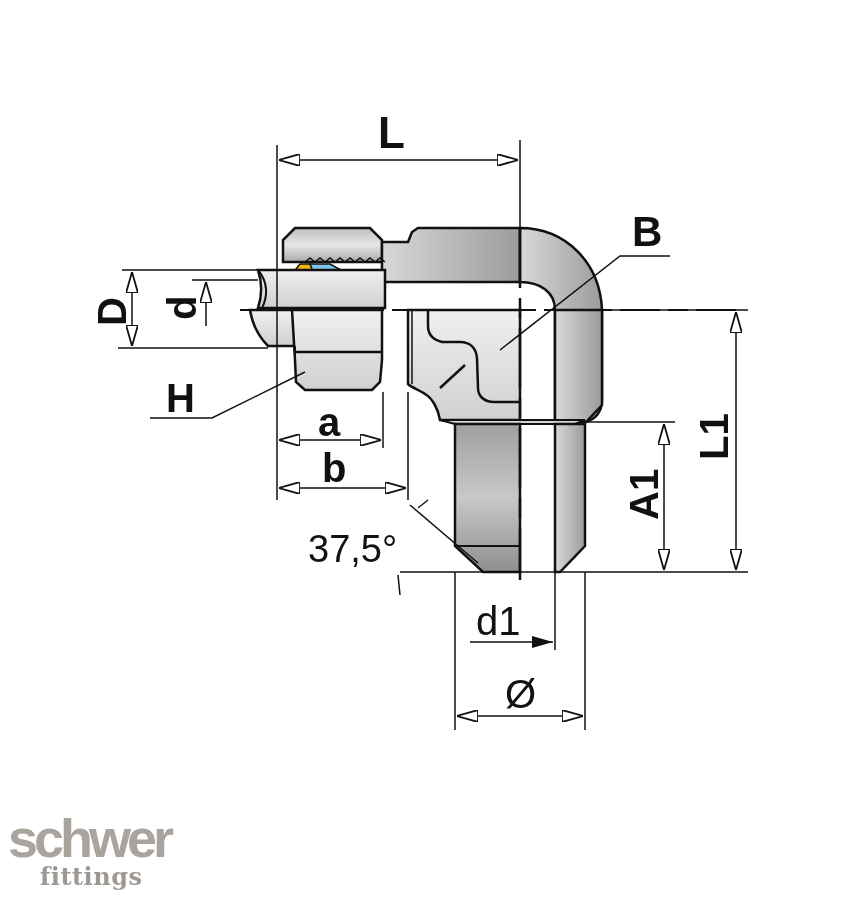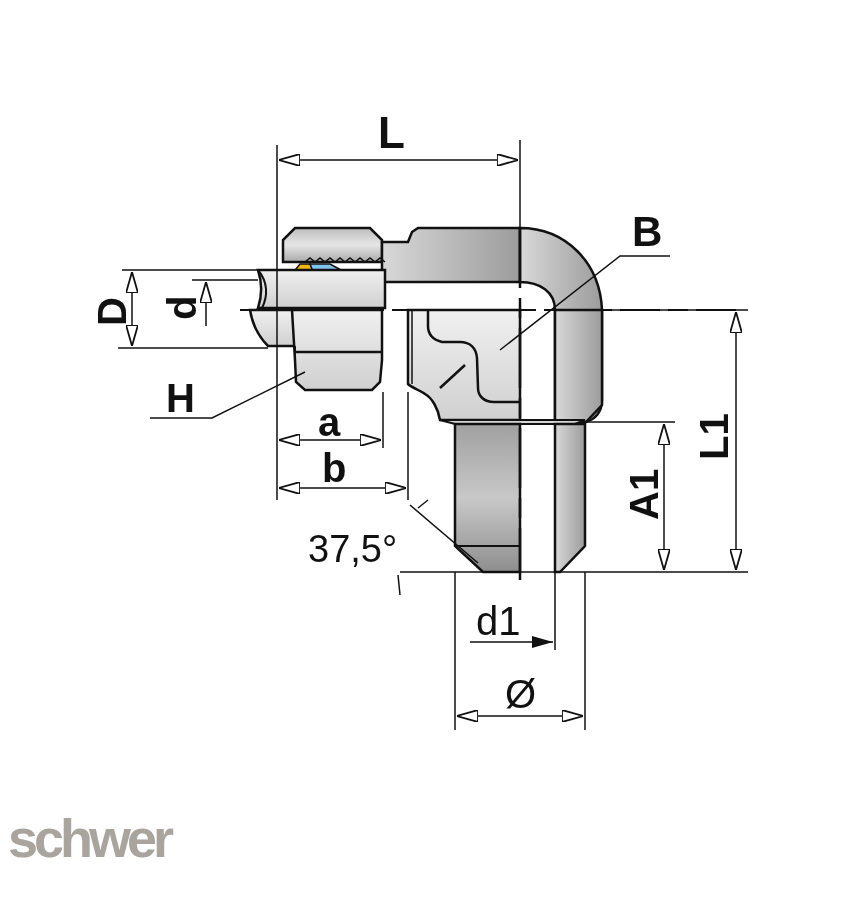--- a/index.html
+++ b/index.html
@@ -135,13 +135,14 @@
   <text class="dim-label" x="322" y="482" font-size="40">b</text>
   <text class="dim-label-reg" x="308" y="562" font-size="38">37,5°</text>
   <text class="dim-label" font-size="40" transform="translate(658,520) rotate(-90)">A1</text>
   <text class="dim-label" font-size="40" transform="translate(728,460) rotate(-90)">L1</text>
   <text class="dim-label-reg" x="476" y="635" font-size="40">d1</text>
   <text class="dim-label-reg" x="505" y="708" font-size="40">Ø</text>
 </svg>
 
 <div class="logo">
   <span class="logo-main">schwer</span>
+  <span class="logo-sub">fittings</span>
 </div>
 
 </body></html>

